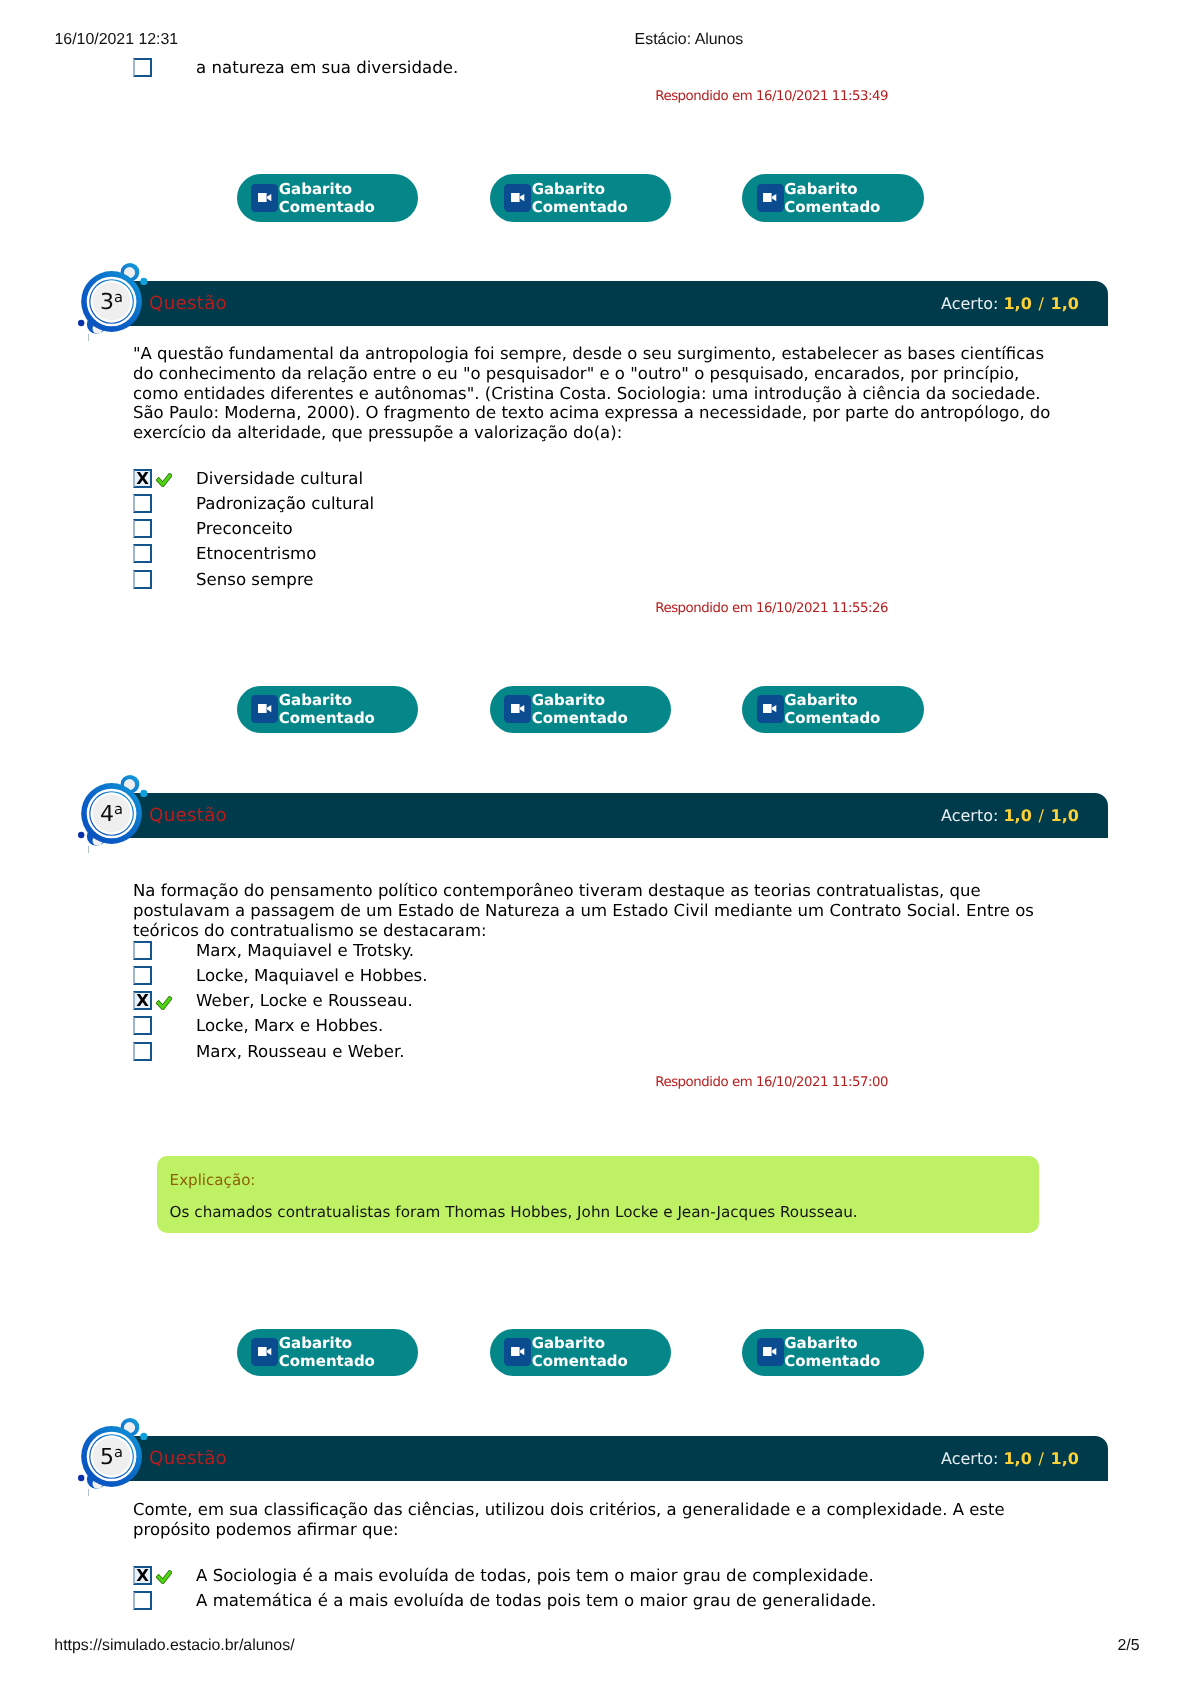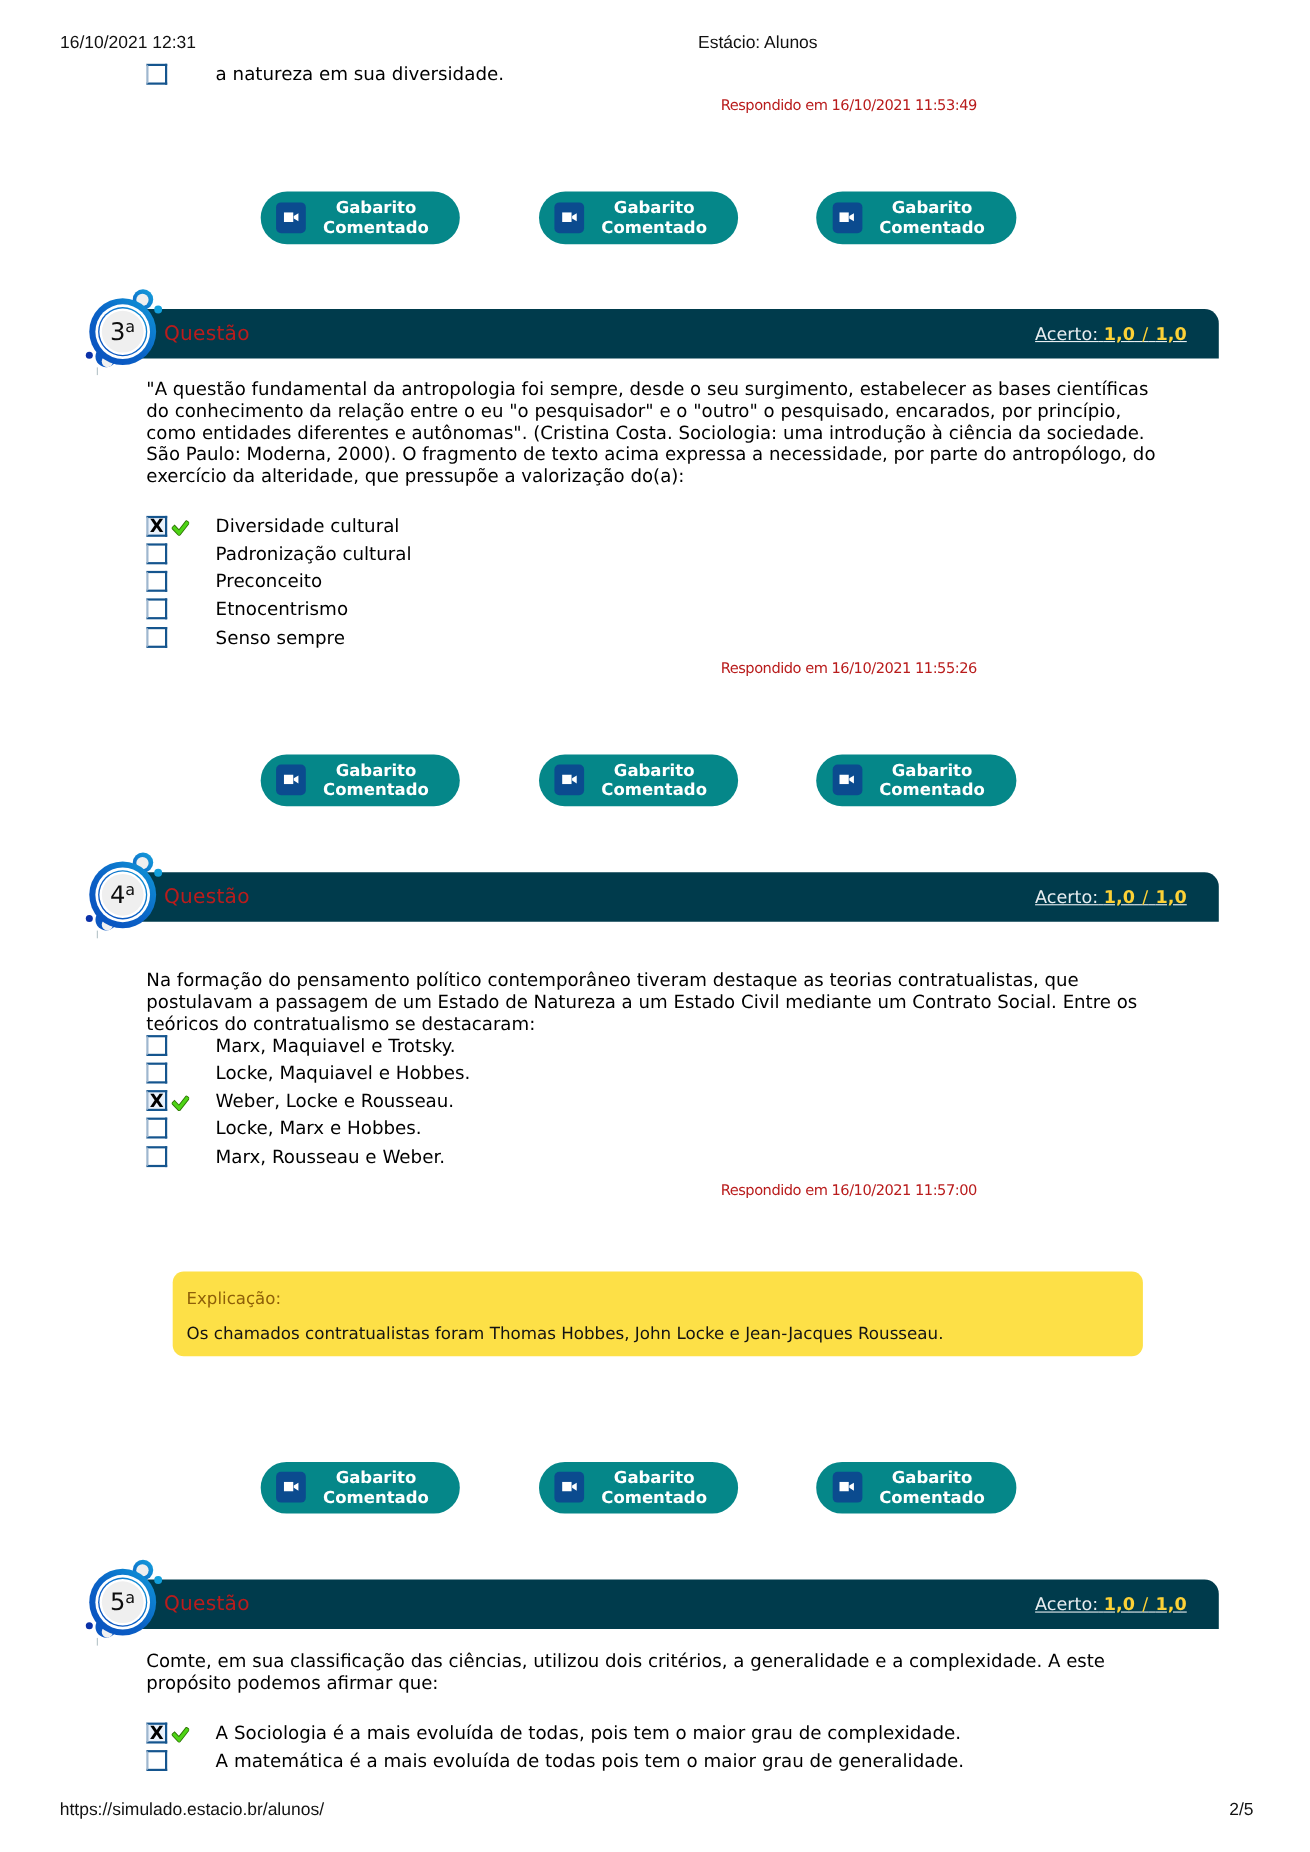--- a/index.html
+++ b/index.html
@@ -12,21 +12,21 @@
   .print-head .ph-date{position:absolute;left:54.5px;top:0;white-space:nowrap;}
   .print-head .ph-title{position:absolute;left:634.6px;top:0;white-space:nowrap;}
   .print-foot{position:absolute;top:1638.2px;left:0;width:1191px;height:16px;line-height:16px;font-family:"Liberation Sans",sans-serif;font-size:15.9px;color:#111;}
   .print-foot .pf-url{position:absolute;left:54.3px;top:0;white-space:nowrap;}
   .print-foot .pf-page{position:absolute;right:51.4px;top:0;white-space:nowrap;}
 
   
   .qhead{position:absolute;left:83px;height:45px;}
   .qbar{position:absolute;left:37px;top:0;height:45px;background:#003b4c;border-top-right-radius:13px;}
   .qbar-label{position:absolute;left:66px;top:0;height:45px;line-height:46.5px;color:#b91c1c;font-size:18.3px;font-weight:400;letter-spacing:.25px;}
-  .qscore{position:absolute;top:0;height:45px;line-height:46.8px;font-size:16px;color:#e8eef1;white-space:nowrap;text-decoration:underline;}
+  .qscore{position:absolute;top:0;height:45px;line-height:46.8px;font-size:16px;color:#e8eef1;white-space:nowrap;}
   .qscore b{color:#fdd136;font-weight:bold;}
   .qscore i{color:#fdd136;font-style:normal;}
 
   .qtail{position:absolute;left:4.8px;top:53.5px;width:1.2px;height:7px;background:#b4c2c7;}
   .qbadge{position:absolute;left:-7px;top:-18.5px;width:74px;height:74px;}
   .qbadge svg{display:block;position:absolute;left:0;top:0;}
   .qbadge .qnum{position:absolute;left:6.4px;top:11.5px;width:58px;height:58px;line-height:58px;text-align:center;font-family:"DejaVu Sans",sans-serif;font-size:22px;color:#0d0d0d;}
   .qbadge .qnum sup{font-size:14.6px;vertical-align:super;line-height:0;position:relative;top:1.4px;}
 
   
@@ -39,24 +39,24 @@
   .cbox .xm{position:absolute;left:-2px;top:-2px;width:19px;height:19px;line-height:19.9px;text-align:center;font-family:"DejaVu Sans",sans-serif;font-weight:bold;font-size:16.4px;color:#000;}
   .tick{position:absolute;left:23.3px;top:3.6px;width:16px;height:14px;}
   .olabel{position:absolute;left:63px;top:0;font-size:16.6px;line-height:19.7px;white-space:nowrap;}
 
   .answered{position:absolute;right:130px;font-size:13.3px;color:#b91c1c;font-family:"DejaVu Sans",sans-serif;white-space:nowrap;letter-spacing:-0.45px;line-height:13px;}
 
   
   .gbtn{position:absolute;width:181.3px;height:47.6px;border-radius:24px;background:#058789;}
   .gbtn .gicon{position:absolute;left:14.6px;top:9.6px;width:26.7px;height:28px;border-radius:4.5px;background:#0b4b8f;}
   .gbtn .gicon svg{position:absolute;left:6.3px;top:9.1px;}
-  .gbtn .glab{position:absolute;left:42px;top:5.7px;width:126px;text-align:center;color:#fff;font-weight:bold;font-size:15px;line-height:18.2px;}
-
-  
-  .expl{position:absolute;left:157px;width:882px;background:#fde047;border-radius:10px;}
+  .gbtn .glab{position:absolute;left:42px;top:5.7px;width:126px;color:#fff;font-weight:bold;font-size:15px;line-height:18.2px;}
+
+  
+  .expl{position:absolute;left:157px;width:882px;background:#bef264;border-radius:10px;}
   .expl .ex-t{position:absolute;left:12.6px;top:16.2px;font-size:15.1px;line-height:16px;color:#8e6009;}
   .expl .ex-b{position:absolute;left:12.6px;top:48.8px;font-size:15.2px;line-height:16px;color:#131313;white-space:nowrap;}
 </style>
 </head>
 <body>
 
 <div class="page">
 
   <div class="print-head">
     <span class="ph-date">16/10/2021 12:31</span>

